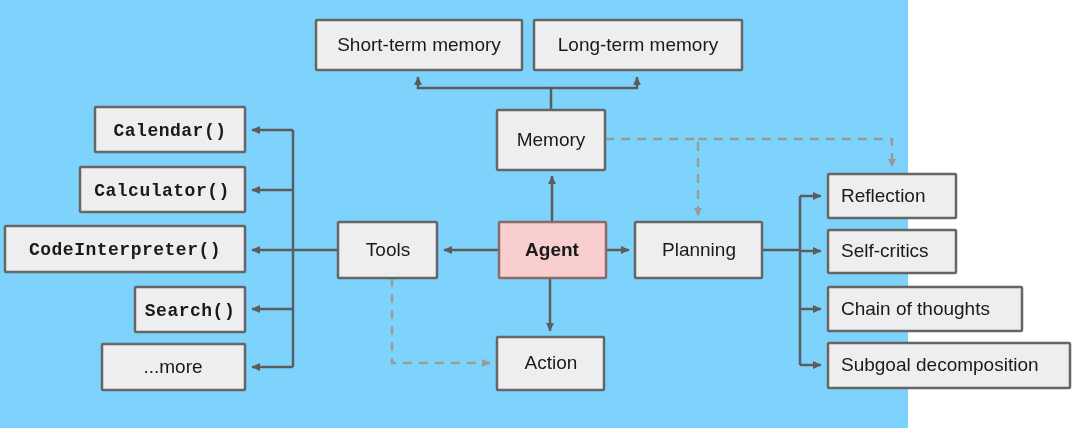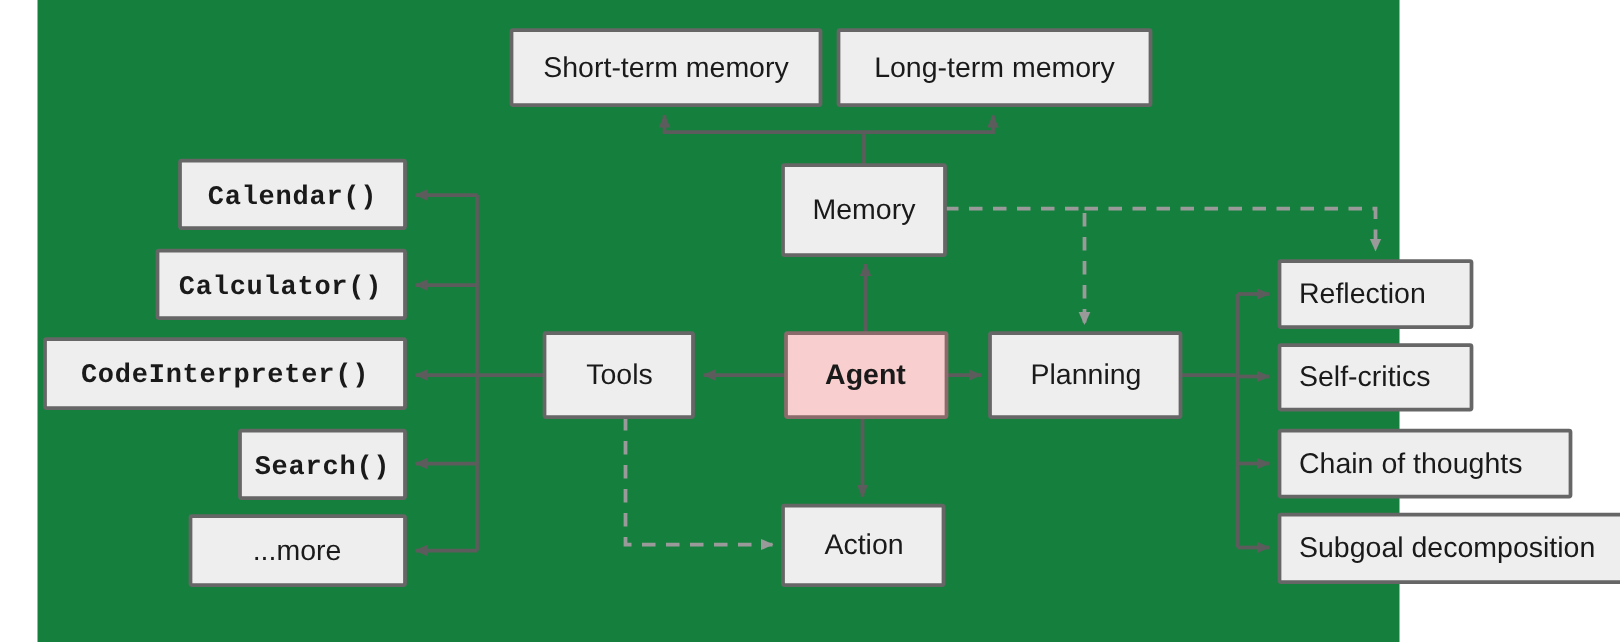--- a/index.html
+++ b/index.html
@@ -10,22 +10,21 @@
   body {
     width: 1080px;
     height: 428px;
     font-family: "Liberation Sans", sans-serif;
     overflow: hidden;
   }
   #diagram-root {
     position: relative;
     width: 908px;
     height: 428px;
-    background: #15803d;
-    margin-left: 25px;
+    background: #7dd3fc;
   }
   svg.diagram {
     display: block;
     width: 1080px;
     height: 428px;
   }
   .node-rect {
     fill: #eeeeee;
     stroke: #666666;
     stroke-width: 2.5;

